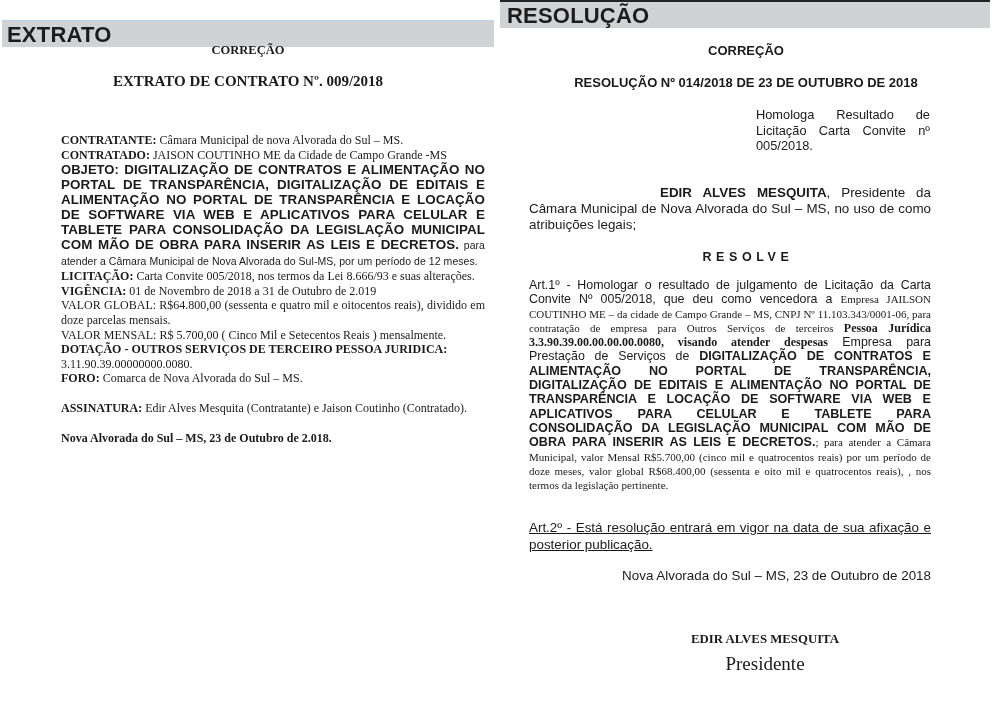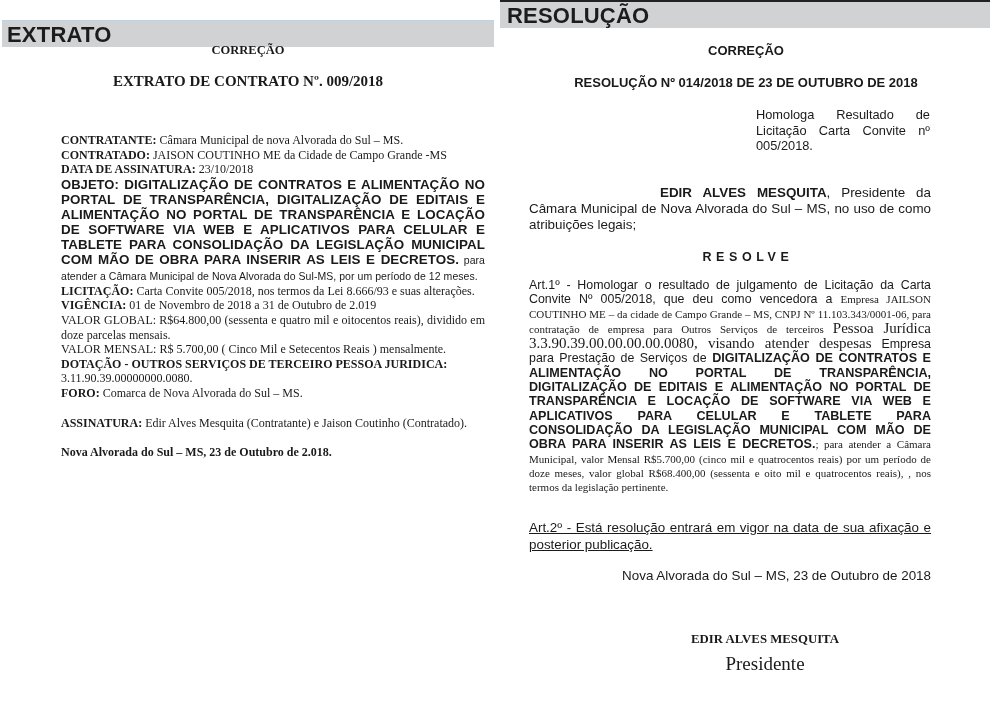--- a/index.html
+++ b/index.html
@@ -31,21 +31,21 @@
   .gap { height: 15px; }
 
   
   .r-corr { position: absolute; top: 43px; left: 0; width: 492px; font-size: 13px; }
   .r-title { position: absolute; top: 75px; left: 0; width: 492px; font-size: 13px; }
   .r-ementa { position: absolute; top: 107px; left: 256px; width: 174px; font-size: 12.8px; line-height: 15.5px; }
   .r-pres { position: absolute; top: 185px; left: 29px; width: 402px; font-size: 13.4px; line-height: 16.2px; }
   .r-resolve { position: absolute; top: 250px; left: 0; width: 492px; font-size: 12.5px; letter-spacing: 4.6px; padding-left: 2px; }
   .r-art1 { position: absolute; top: 278px; left: 29px; width: 402px; font-size: 12.4px; line-height: 14.3px; }
   .r-art1 .ser { font-family: "Liberation Serif", serif; font-size: 11px; }
-  .r-art1 .ser-sm { font-family: "Liberation Serif", serif; font-size: 15px; }
+  .r-art1 .ser-sm { font-family: "Liberation Serif", serif; font-size: 12px; font-weight: bold; }
   .r-art1 .bb { font-weight: bold; font-size: 12.6px; }
   .r-art2 { position: absolute; top: 520px; left: 29px; width: 402px; font-size: 13.4px; line-height: 16.5px; text-decoration: underline; }
   .r-date { position: absolute; top: 568px; left: 29px; width: 402px; text-align: right; font-size: 13.4px; }
   .r-sig-name { position: absolute; top: 632px; left: 0; width: 600px; font-size: 12.8px; padding-left: 10px; text-align: center; }
   .r-sig-role { position: absolute; top: 653px; left: 0; width: 600px; font-size: 19px; padding-left: 10px; text-align: center; }
 </style>
 </head>
 <body>
 
 <div class="col col-left">
@@ -53,21 +53,20 @@
 
   <div class="l-corr serif b center">CORREÇÃO</div>
 
   <div class="l-title serif b center">
     <div>EXTRATO DE CONTRATO Nº. 009/2018</div>
   </div>
 
   <div class="l-body serif">
     <p><span class="b">CONTRATANTE:</span><span> Câmara Municipal de nova Alvorada do Sul – MS.</span></p>
     <p><span class="b">CONTRATADO:</span><span> JAISON COUTINHO ME da Cidade de Campo Grande -MS</span></p>
-    <p><span class="b">DATA DE ASSINATURA:</span><span> 23/10/2018</span></p>
     <p class="obj"><span class="lbl">OBJETO:</span><span> DIGITALIZAÇÃO DE CONTRATOS E ALIMENTAÇÃO NO PORTAL DE TRANSPARÊNCIA, DIGITALIZAÇÃO DE EDITAIS E ALIMENTAÇÃO NO PORTAL DE TRANSPARÊNCIA E LOCAÇÃO DE SOFTWARE VIA WEB E APLICATIVOS PARA CELULAR E TABLETE PARA CONSOLIDAÇÃO DA LEGISLAÇÃO MUNICIPAL COM MÃO DE OBRA PARA INSERIR AS LEIS E DECRETOS.</span><span class="small-sans"> para atender a Câmara Municipal de Nova Alvorada do Sul-MS, por um período de 12 meses.</span></p>
     <p class="just"><span class="b">LICITAÇÃO:</span><span> Carta Convite 005/2018, nos termos da Lei 8.666/93 e suas alterações.</span></p>
     <p><span class="b">VIGÊNCIA:</span><span> 01 de Novembro de 2018 a 31 de Outubro de 2.019</span></p>
     <p class="just">VALOR GLOBAL: R$64.800,00 (sessenta e quatro mil e oitocentos reais), dividido em doze parcelas mensais.</p>
     <p>VALOR MENSAL: R$ 5.700,00 ( Cinco Mil e Setecentos Reais ) mensalmente.</p>
     <p><span class="b">DOTAÇÃO - OUTROS SERVIÇOS DE TERCEIRO PESSOA JURIDICA:</span><span> 3.11.90.39.00000000.0080.</span></p>
     <p><span class="b">FORO:</span><span> Comarca de Nova Alvorada do Sul – MS.</span></p>
     <div class="gap"></div>
     <p class="just"><span class="b">ASSINATURA:</span><span> Edir Alves Mesquita (Contratante) e Jaison Coutinho (Contratado).</span></p>
     <div class="gap"></div>

